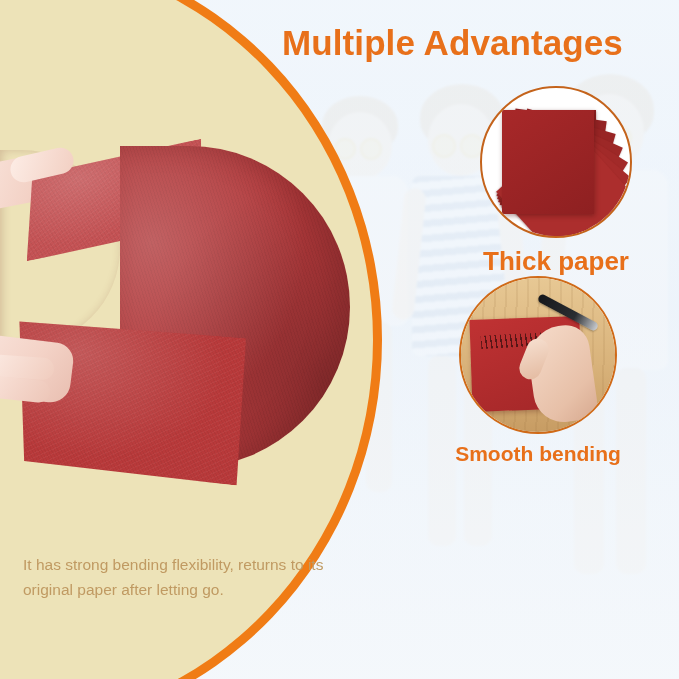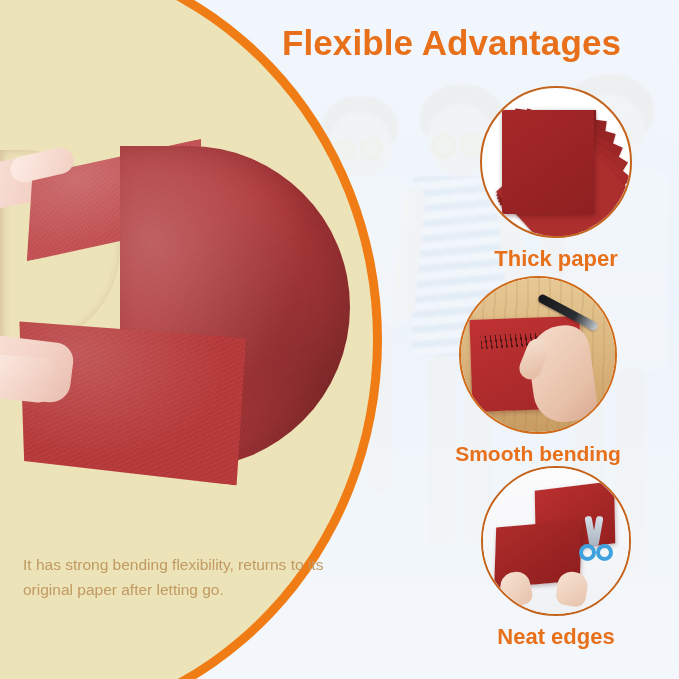--- a/index.html
+++ b/index.html
@@ -193,21 +193,21 @@
     border:2px solid #C4631B;
     overflow:hidden;
     background:#FFFFFF;
   }
   .f2 .circle { width:158px; height:158px; border-color:#D06A18; }
   .f3 .circle { width:150px; height:150px; }
 
   .f-label {
     margin-top:8px;
     text-align:center;
-    font-size:22px; font-weight:bold;
+    font-size:26px; font-weight:bold;
     color:#E8701A;
     white-space:nowrap;
   }
   .f2 .f-label { font-size:21px; }
 
   
   .stack-sheet {
     position:absolute;
     width:92px; height:100px;
     background:#9E2526;
@@ -363,21 +363,21 @@
     <div class="sheet sheet-top"></div>
     <div class="hand hand-top-f"></div>
     <div class="sheet sheet-curl"></div>
     <div class="sheet-inner"></div>
     <div class="sheet sheet-bot"></div>
     <div class="hand hand-bot"></div>
     <div class="hand hand-bot-f1"></div>
     <div class="hand hand-bot-f2"></div>
   </div>
 
-  <div class="title">Flexible Advantages</div>
+  <div class="title">Multiple Advantages</div>
 
   <div class="left-body">It has strong bending flexibility, returns to its original paper after letting go.</div>
 
   <div class="feature f1">
     <div class="circle">
       <div class="stack-sheet" style="left:22px; top:22px; transform:rotate(0deg);   background:#8E2021;"></div>
       <div class="stack-sheet" style="left:22px; top:22px; transform:rotate(8deg);   background:#932324;"></div>
       <div class="stack-sheet" style="left:22px; top:22px; transform:rotate(16deg);  background:#982525;"></div>
       <div class="stack-sheet" style="left:22px; top:22px; transform:rotate(24deg);  background:#9D2827;"></div>
       <div class="stack-sheet" style="left:22px; top:22px; transform:rotate(32deg);  background:#A22A29;"></div>
@@ -393,28 +393,14 @@
       <div class="wood"></div>
       <div class="card2"></div>
       <div class="scribble"></div>
       <div class="pen"></div>
       <div class="hand2"></div>
       <div class="hand2-thumb"></div>
     </div>
     <div class="f-label">Smooth bending</div>
   </div>
 
-  <div class="feature f3">
-    <div class="circle">
-      <div class="bg3"></div>
-      <div class="card3a"></div>
-      <div class="card3b"></div>
-      <div class="scissors-blade sb1"></div>
-      <div class="scissors-blade sb2"></div>
-      <div class="scissors-ring sr1"></div>
-      <div class="scissors-ring sr2"></div>
-      <div class="hand3a"></div>
-      <div class="hand3b"></div>
-    </div>
-    <div class="f-label">Neat edges</div>
-  </div>
 
 </div>
 
 </body></html>

